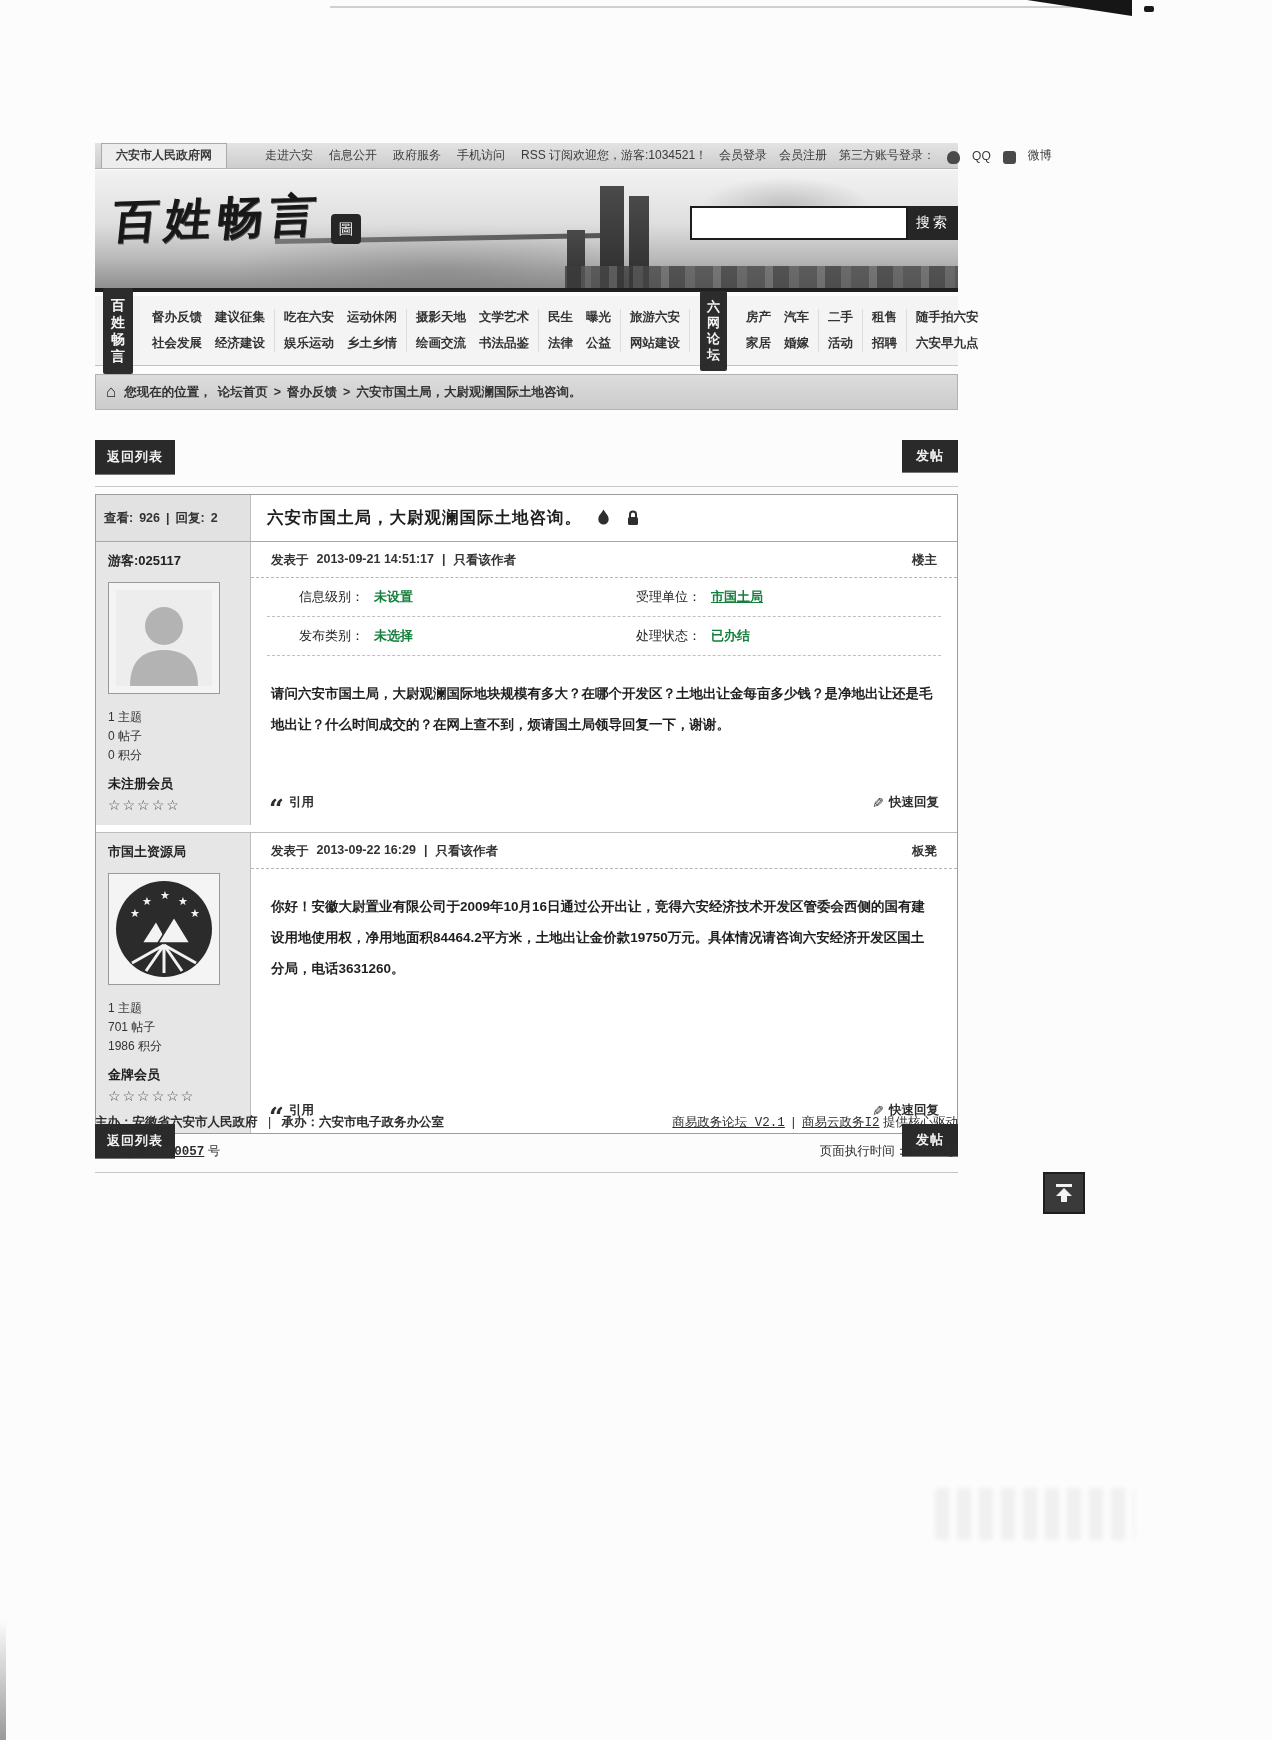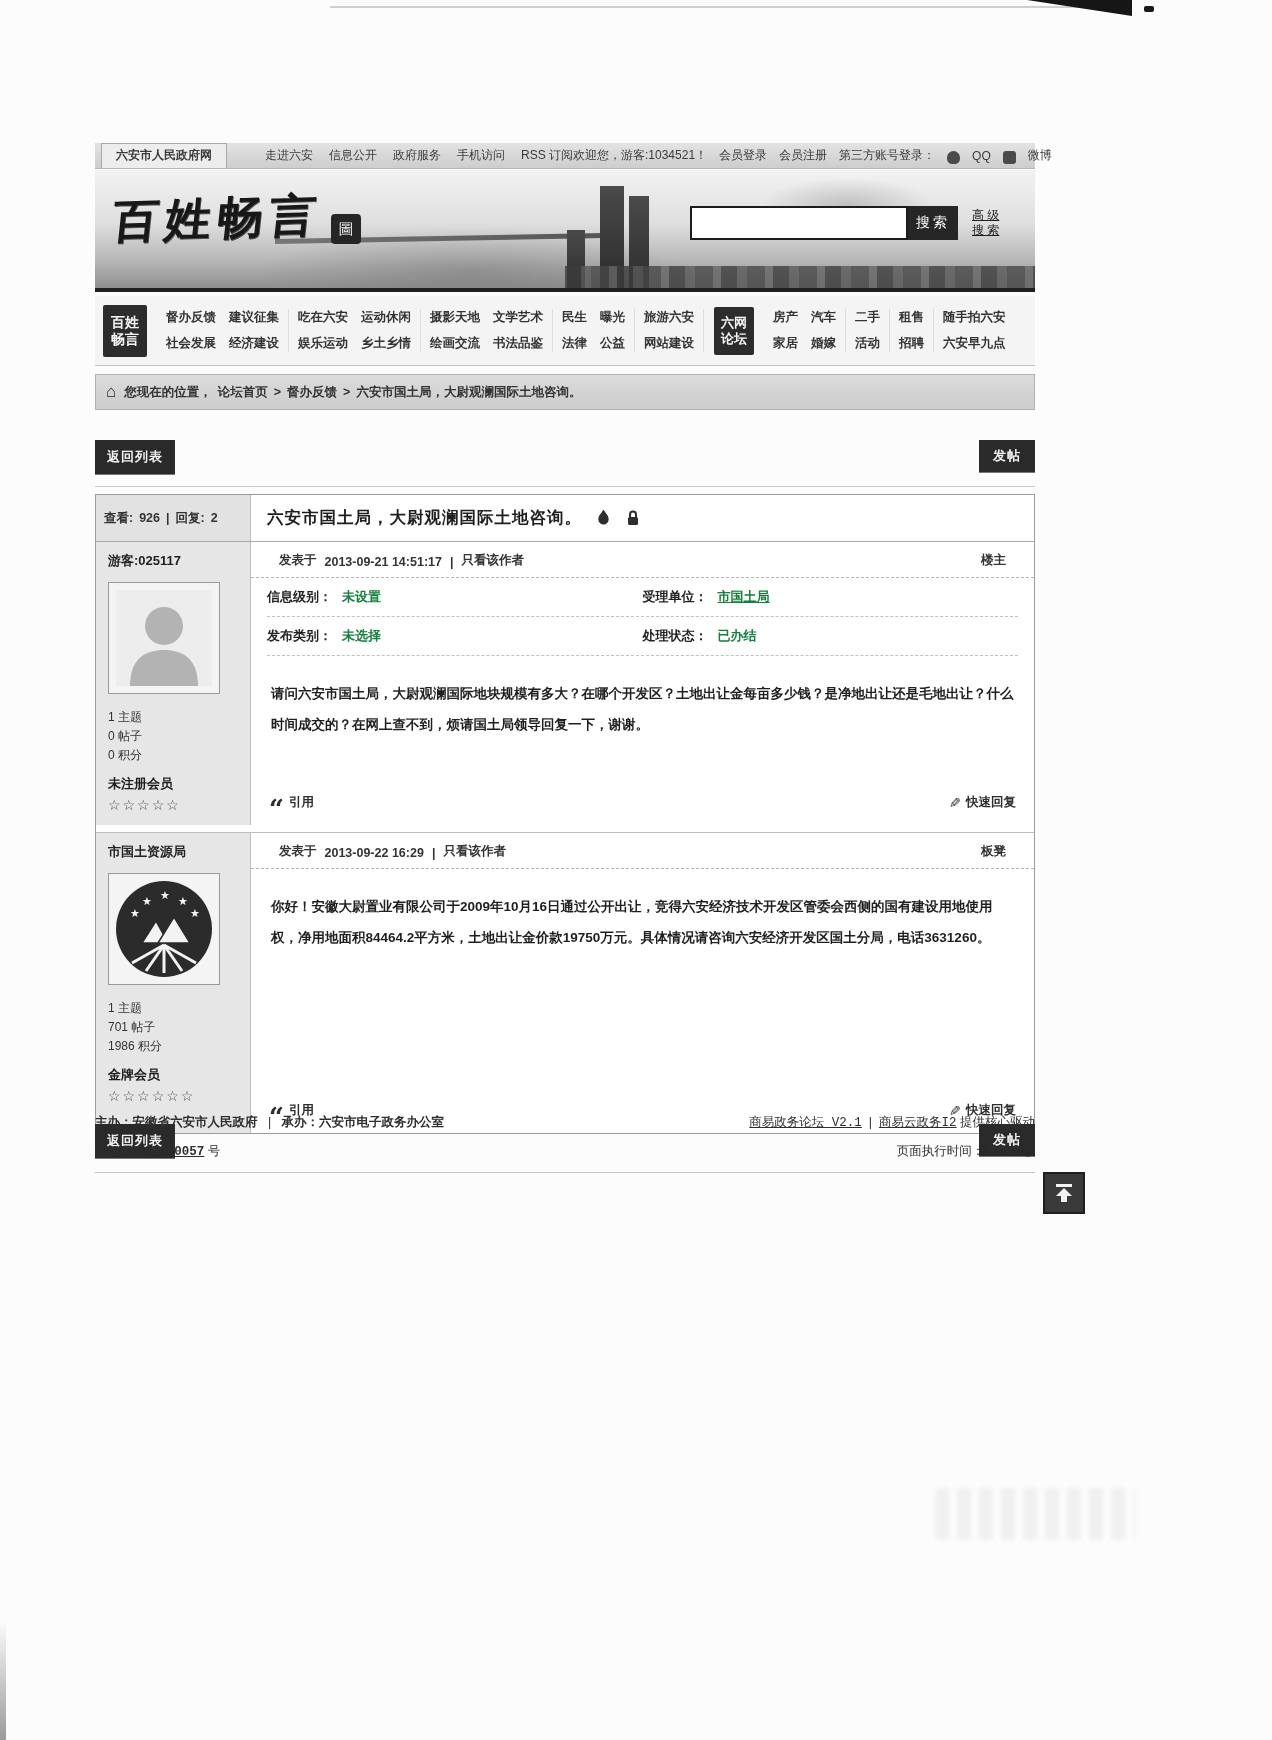--- a/index.html
+++ b/index.html
@@ -9,21 +9,21 @@
 
   
   .scan-top-line { position:absolute; left:330px; top:6px; width:800px; height:2px; background:#cfcfcf; }
   .corner-wedge { position:absolute; right:140px; top:0; width:0; height:0;
     border-top:16px solid #161616; border-left:105px solid transparent; }
   .corner-speck { position:absolute; right:118px; top:6px; width:10px; height:6px; background:#1a1a1a; border-radius:2px; }
   .edge-sliver { position:absolute; left:0; bottom:0; width:6px; height:120px; background:linear-gradient(#fcfcfc,#9a9a9a); }
   .watermark { position:absolute; left:935px; top:1488px; width:200px; height:52px; opacity:.18; filter:blur(2px);
     background:repeating-linear-gradient(90deg,#bdbdbd 0 14px,#fcfcfc 14px 22px); border-radius:4px; }
 
-  .col { position:absolute; left:95px; width:940px; }
+  .col { position:absolute; left:95px; width:863px; }
 
   
   .topbar { top:143px; height:26px; background:linear-gradient(#e3e3e3,#cdcdcd); border-bottom:1px solid #b5b5b5;
     display:flex; align-items:center; font-size:12px; color:#3a3a3a; }
   .topbar .site-tab { background:#ededed; border:1px solid #a9a9a9; border-bottom:none; padding:3px 14px 4px;
     font-weight:bold; margin-left:6px; white-space:nowrap; }
   .topbar .tlinks { display:flex; gap:16px; margin-left:38px; white-space:nowrap; }
   .topbar .tlinks span { cursor:pointer; }
   .topbar .account { margin-left:auto; display:flex; gap:12px; align-items:center; white-space:nowrap; padding-right:2px; }
   .mini-icon { display:inline-block; width:13px; height:13px; background:#4a4a4a; border-radius:3px; position:relative; top:2px; }
@@ -94,27 +94,27 @@
   .side { width:155px; background:#e6e6e6; border-right:1px solid #bdbdbd; padding:10px 12px 12px; }
   .side .uname { font-size:13px; font-weight:bold; color:#222; margin-bottom:12px; white-space:nowrap; }
   .avatar-box { width:112px; height:112px; background:#f4f4f4; border:1px solid #9a9a9a; display:flex;
     align-items:center; justify-content:center; }
   .stats-list { margin-top:14px; font-size:12px; color:#333; line-height:19px; }
   .member-level { margin-top:10px; font-size:13px; font-weight:bold; color:#1d1d1d; }
   .stars { margin-top:4px; font-size:14px; letter-spacing:2px; color:#4a4a4a; white-space:nowrap; }
 
   .pcontent { flex:1; display:flex; flex-direction:column; min-height:252px; }
   .pcontent.tall { min-height:300px; }
-  .phead { display:flex; align-items:flex-end; gap:8px; font-size:12.5px; font-weight:bold; color:#333;
-    padding:10px 28px 8px; border-bottom:1px dashed #b5b5b5; }
+  .phead { display:flex; align-items:flex-start; gap:8px; font-size:12.5px; font-weight:bold; color:#333;
+    padding:10px 20px 8px; border-bottom:1px dashed #b5b5b5; }
   .phead .floor { margin-left:auto; font-size:12.5px; }
   .fields { padding:0 16px; }
   .frow { display:flex; border-bottom:1px dashed #c0c0c0; padding:10px 0; font-size:13px; }
   .fcell { width:50%; display:flex; gap:10px; }
-  .flabel { font-weight:bold; color:#222; }
+  .flabel { font-weight:normal; color:#222;margin-left:32px; }
   .fvalue { color:#15803d; font-weight:bold; }
   .fvalue.link { text-decoration:underline; cursor:pointer; }
   .pbody { padding:22px 20px 10px; font-size:13.5px; font-weight:bold; color:#1f1f1f; line-height:2.3; flex:1; }
   .pfoot { display:flex; justify-content:space-between; align-items:center; padding:8px 18px 14px; }
   .quote-btn, .qreply-btn { display:flex; align-items:center; gap:5px; font-size:12.5px; font-weight:bold; color:#2d2d2d; cursor:pointer; }
   .quote-glyph { font-family:"DejaVu Serif","Liberation Serif",serif; font-size:26px; line-height:10px; position:relative; top:6px; }
   .pen-glyph { font-size:14px; transform:scaleX(-1); }
 
   
   .rule { top:1172px; height:1px; background:#c6c6c6; }

